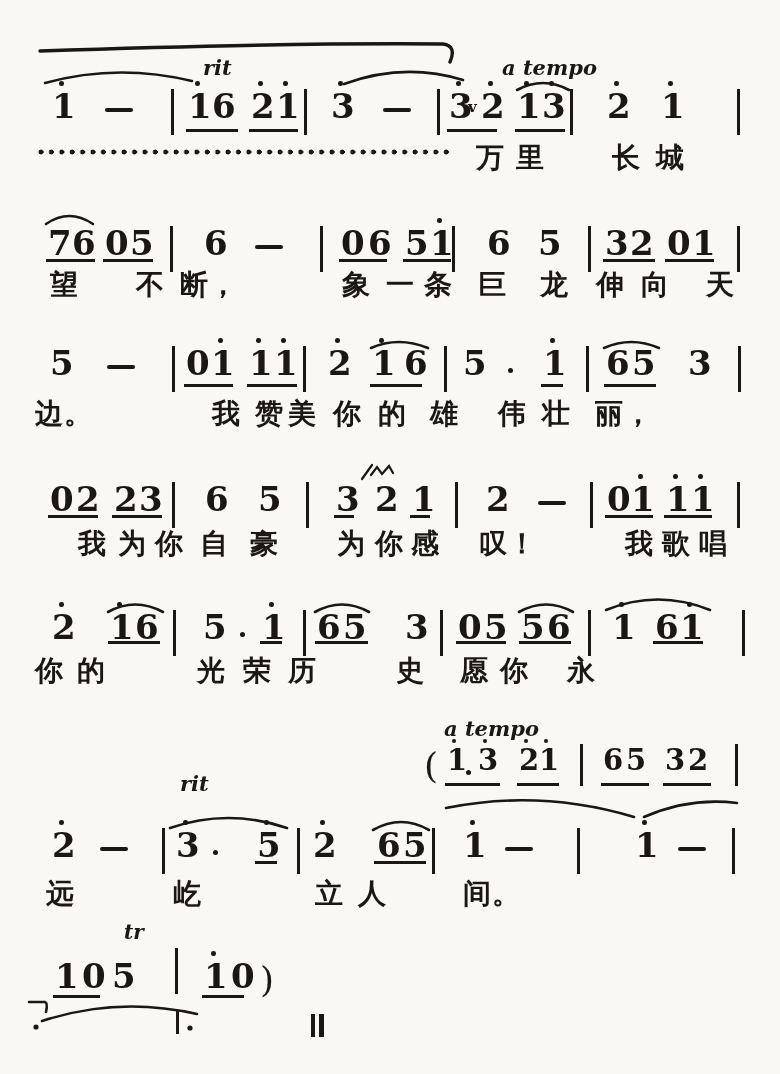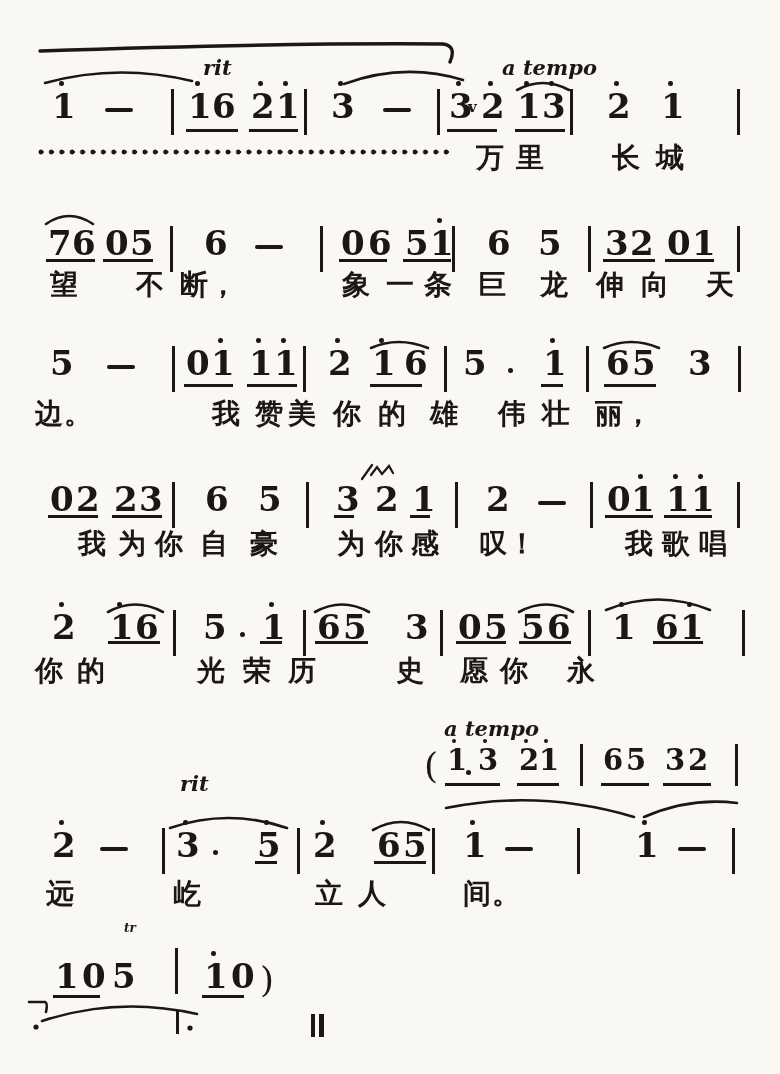--- a/index.html
+++ b/index.html
@@ -11,21 +11,21 @@
   .tok{position:absolute;font-weight:700;font-size:34px;line-height:1;white-space:pre;}
   .tok.sm{font-size:29px;}
   .odot{position:absolute;width:4.6px;height:4.6px;border-radius:50%;background:#1b1713;left:7px;top:-8px;}
   .odot.sm{left:5px;top:-7px;width:4px;height:4px;}
   .dash{position:absolute;height:4px;width:28px;background:#1b1713;border-radius:2px;}
   .bar{position:absolute;width:3px;background:#1b1713;}
   .ddot{position:absolute;width:5.2px;height:5.2px;border-radius:50%;background:#1b1713;}
   .ul{position:absolute;height:3px;background:#1b1713;}
   .lyric{position:absolute;font-family:"DejaVu Sans",sans-serif;font-weight:700;font-size:28px;line-height:1;white-space:pre;letter-spacing:1px;}
   .mark{position:absolute;font-style:italic;font-weight:700;font-size:21px;line-height:1;font-family:"DejaVu Serif",serif;white-space:pre;}
-  .mark.small{font-size:12px;}
+  .mark.small{font-size:20px;}
   .paren{font-size:36px;font-weight:400;}
   .breath{font-size:15px;}
   .leader{position:absolute;height:6px;
     background-image:radial-gradient(circle at 3px 3px,#1b1713 2.3px,rgba(0,0,0,0) 2.7px);
     background-size:10.4px 6px;background-repeat:repeat-x;}
   svg.overlay{position:absolute;left:0;top:0;pointer-events:none;}
 </style>
 </head>
 <body>
 

